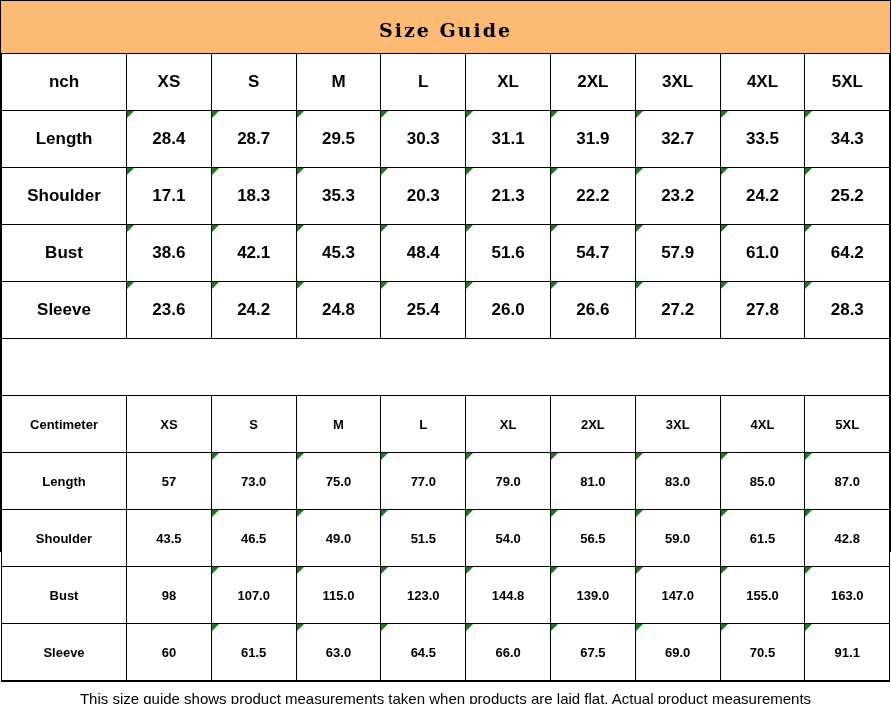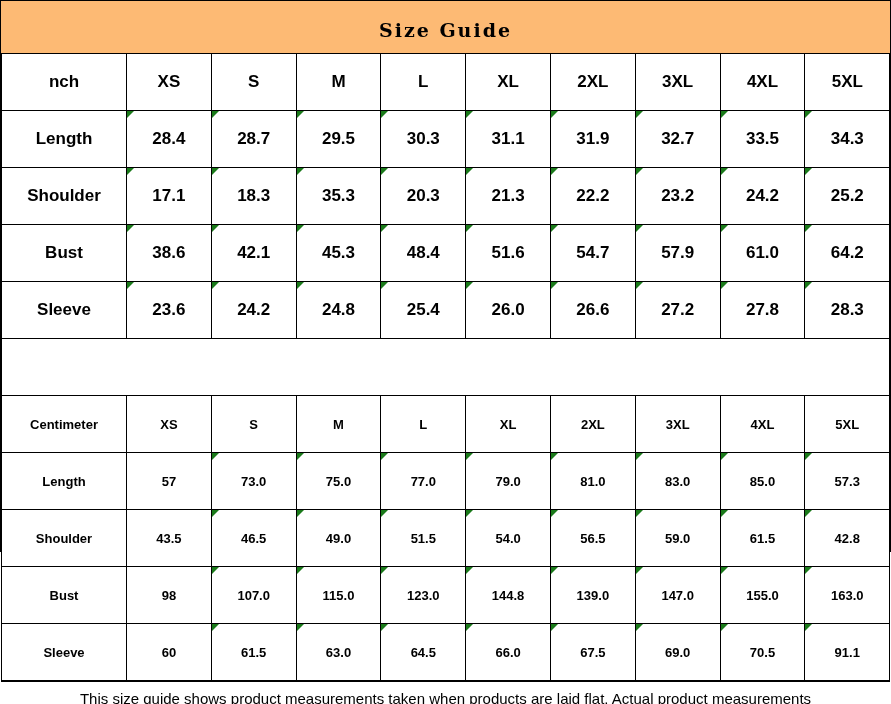--- a/index.html
+++ b/index.html
@@ -203,21 +203,21 @@
       <tr>
         <td>Length</td>
         <td>57</td>
         <td class="marker">73.0</td>
         <td class="marker">75.0</td>
         <td class="marker">77.0</td>
         <td class="marker">79.0</td>
         <td class="marker">81.0</td>
         <td class="marker">83.0</td>
         <td class="marker">85.0</td>
-        <td class="marker">57.3</td>
+        <td class="marker">87.0</td>
       </tr>
       <tr>
         <td>Shoulder</td>
         <td>43.5</td>
         <td class="marker">46.5</td>
         <td class="marker">49.0</td>
         <td class="marker">51.5</td>
         <td class="marker">54.0</td>
         <td class="marker">56.5</td>
         <td class="marker">59.0</td>

